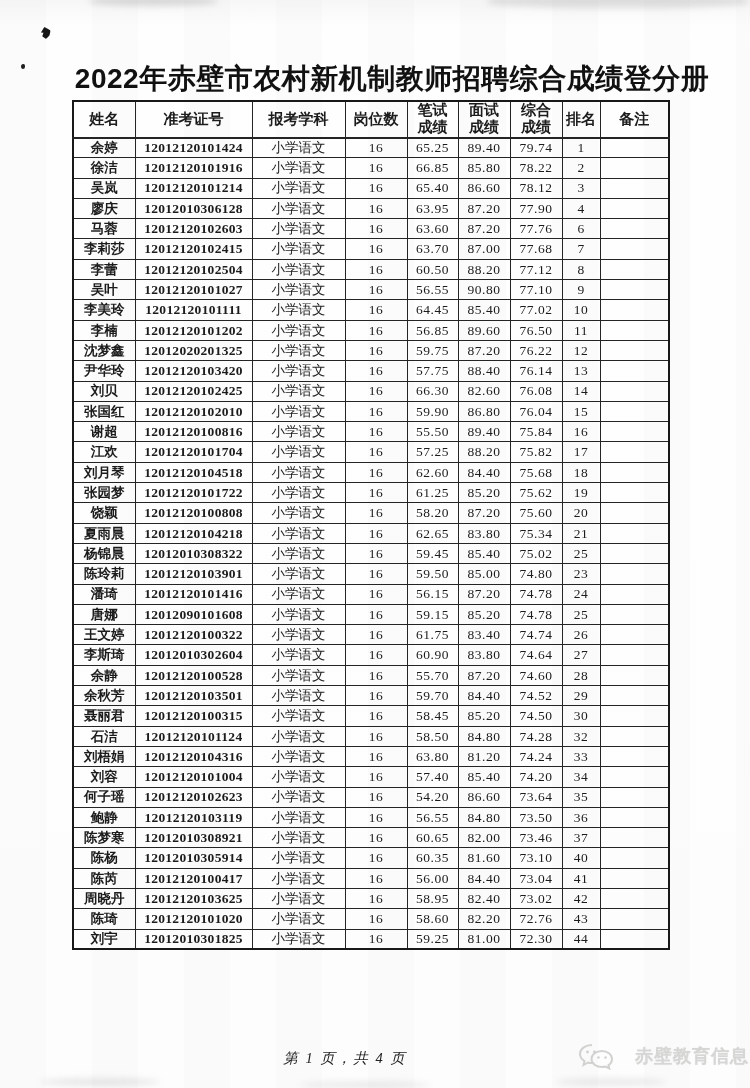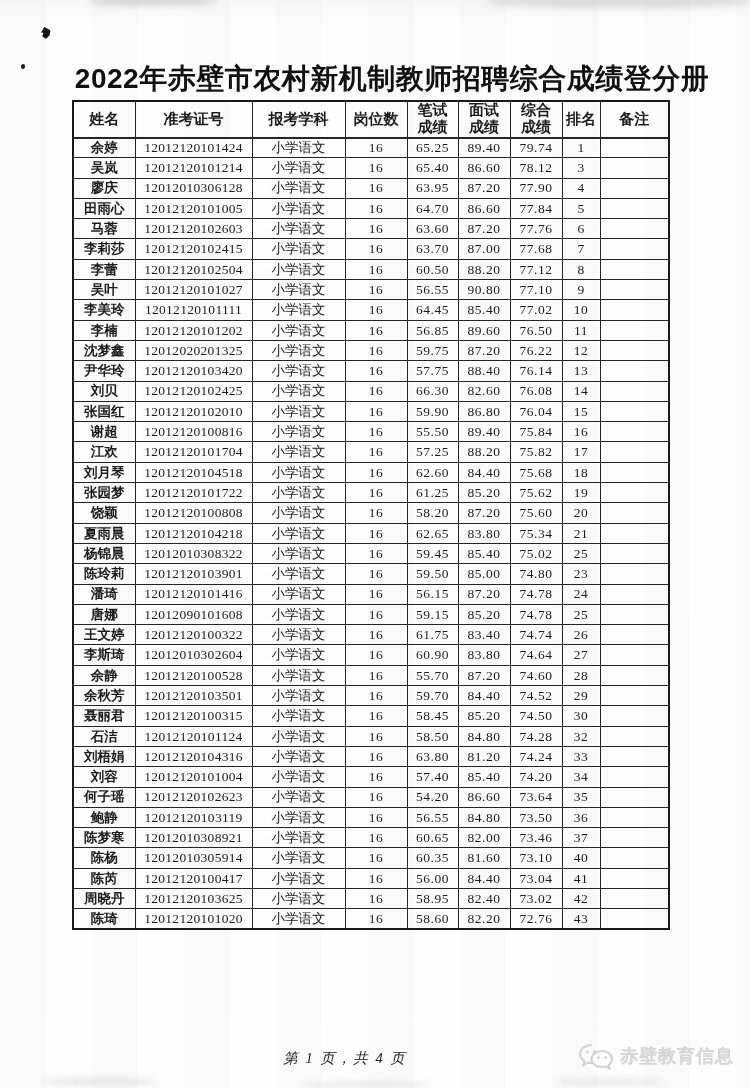--- a/index.html
+++ b/index.html
@@ -84,21 +84,21 @@
   table.score-table thead tr { height: 33px; }
   table.score-table thead th {
     font-size: 15px;
     font-weight: 700;
     white-space: pre-line;
     border-bottom-width: 2px;
   }
   table.score-table tbody tr { height: 20.3px; }
   table.score-table tbody td { font-size: 13.5px; }
   td.c-name { font-size: 14px; font-weight: bold; }
-  td.c-id { font-size: 13.5px; letter-spacing: 0.3px; }
+  td.c-id { font-size: 13.5px; letter-spacing: 0.3px; font-weight: bold; }
   td.c-subject { font-size: 13.5px; }
   td.c-num { letter-spacing: 0.5px; }
   
   .footer {
     position: absolute;
     left: 72px;
     top: 1049px;
     width: 546px;
     text-align: center;
     font-size: 14.5px;
@@ -106,21 +106,21 @@
     color: #222;
     font-style: italic;
   }
   
   .watermark {
     position: absolute;
     left: 578px;
     top: 1042px;
     display: flex;
     align-items: center;
-    gap: 4px;
+    gap: 19px;
     color: #d4d4d2;
   }
   .wm-logo { display: inline-flex; }
   .wm-text {
     font-family: "Liberation Sans", "DejaVu Sans", sans-serif;
     font-size: 18px;
     font-weight: 700;
     letter-spacing: 1px;
     color: #d6d6d4;
     text-shadow: 0 0 1px rgba(180,180,180,0.4);
@@ -175,20 +175,31 @@
           <td class="c-id">12012120101424</td>
           <td class="c-subject">小学语文</td>
           <td class="c-num">16</td>
           <td class="c-num">65.25</td>
           <td class="c-num">89.40</td>
           <td class="c-num">79.74</td>
           <td class="c-num">1</td>
           <td class="c-remark"></td>
         </tr>
         <tr>
+          <td class="c-name">徐洁</td>
+          <td class="c-id">12012120101916</td>
+          <td class="c-subject">小学语文</td>
+          <td class="c-num">16</td>
+          <td class="c-num">66.85</td>
+          <td class="c-num">85.80</td>
+          <td class="c-num">78.22</td>
+          <td class="c-num">2</td>
+          <td class="c-remark"></td>
+        </tr>
+        <tr>
           <td class="c-name">吴岚</td>
           <td class="c-id">12012120101214</td>
           <td class="c-subject">小学语文</td>
           <td class="c-num">16</td>
           <td class="c-num">65.40</td>
           <td class="c-num">86.60</td>
           <td class="c-num">78.12</td>
           <td class="c-num">3</td>
           <td class="c-remark"></td>
         </tr>
@@ -197,31 +208,20 @@
           <td class="c-id">12012010306128</td>
           <td class="c-subject">小学语文</td>
           <td class="c-num">16</td>
           <td class="c-num">63.95</td>
           <td class="c-num">87.20</td>
           <td class="c-num">77.90</td>
           <td class="c-num">4</td>
           <td class="c-remark"></td>
         </tr>
         <tr>
-          <td class="c-name">田雨心</td>
-          <td class="c-id">12012120101005</td>
-          <td class="c-subject">小学语文</td>
-          <td class="c-num">16</td>
-          <td class="c-num">64.70</td>
-          <td class="c-num">86.60</td>
-          <td class="c-num">77.84</td>
-          <td class="c-num">5</td>
-          <td class="c-remark"></td>
-        </tr>
-        <tr>
           <td class="c-name">马蓉</td>
           <td class="c-id">12012120102603</td>
           <td class="c-subject">小学语文</td>
           <td class="c-num">16</td>
           <td class="c-num">63.60</td>
           <td class="c-num">87.20</td>
           <td class="c-num">77.76</td>
           <td class="c-num">6</td>
           <td class="c-remark"></td>
         </tr>
@@ -590,20 +590,31 @@
         </tr>
         <tr>
           <td class="c-name">陈琦</td>
           <td class="c-id">12012120101020</td>
           <td class="c-subject">小学语文</td>
           <td class="c-num">16</td>
           <td class="c-num">58.60</td>
           <td class="c-num">82.20</td>
           <td class="c-num">72.76</td>
           <td class="c-num">43</td>
+          <td class="c-remark"></td>
+        </tr>
+        <tr>
+          <td class="c-name">刘宇</td>
+          <td class="c-id">12012010301825</td>
+          <td class="c-subject">小学语文</td>
+          <td class="c-num">16</td>
+          <td class="c-num">59.25</td>
+          <td class="c-num">81.00</td>
+          <td class="c-num">72.30</td>
+          <td class="c-num">44</td>
           <td class="c-remark"></td>
         </tr>
       </tbody>
   </table>
 
   <div class="footer">第 1 页，共 4 页</div>
 
   <div class="watermark">
     <span class="wm-logo">
       <svg width="38" height="28" viewBox="0 0 38 28">

